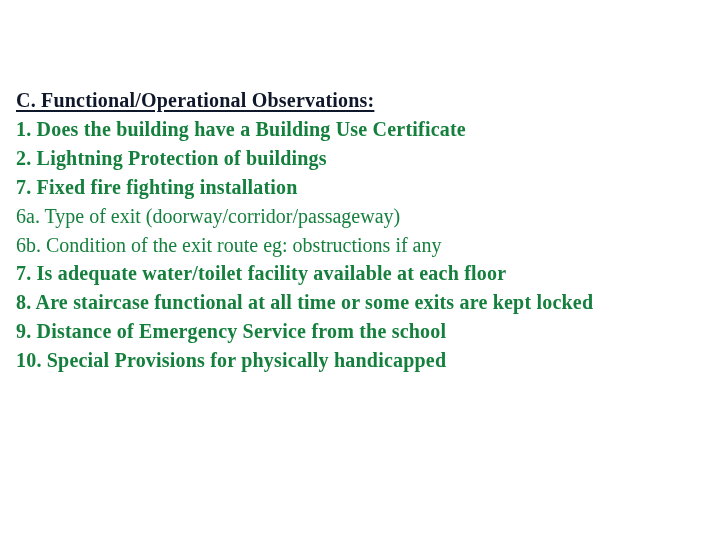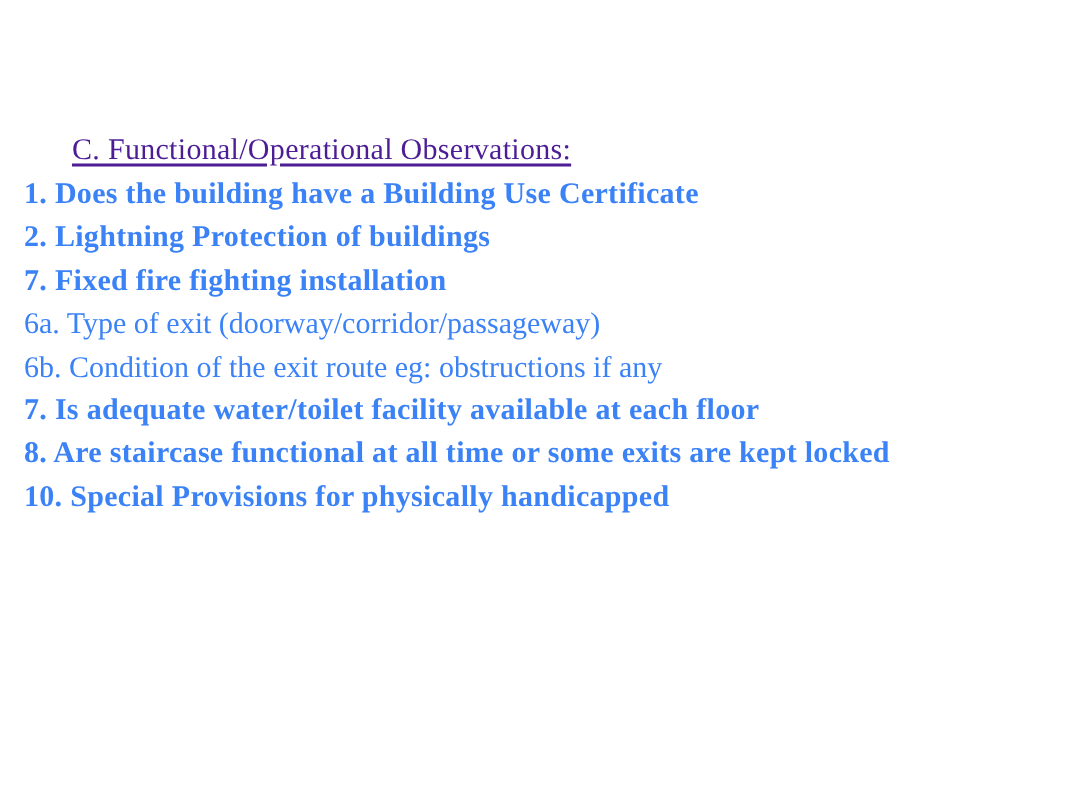--- a/index.html
+++ b/index.html
@@ -3,33 +3,34 @@
   <meta charset="utf-8">
   <style>
     html, body { margin: 0; padding: 0; }
     body {
       width: 720px; height: 540px; background: #ffffff; overflow: hidden;
       font-family: "Liberation Serif", "DejaVu Serif", serif;
       position: relative;
     }
     .content { position: absolute; left: 16px; top: 86px; }
     .line {
-      font-size: 20px; line-height: 28.9px; color: #3b82f6; white-space: nowrap;
+      font-size: 20px; line-height: 28.9px; color: #15803d; white-space: nowrap;
       letter-spacing: 0.2px;
     }
     .bold { font-weight: bold; }
     .normal { font-weight: normal; letter-spacing: 0; }
-    .heading { color: #4c1d95; text-decoration: underline; text-decoration-thickness: 2px; text-underline-offset: 3px; font-weight: normal; margin-left: 32px; }
+    .heading { color: #0f172a; text-decoration: underline; text-decoration-thickness: 2px; text-underline-offset: 3px; font-weight: bold; }
   </style>
 </head>
 <body>
 
 <div class="content">
   <div class="line heading">C. Functional/Operational Observations:</div>
   <div class="line bold">1. Does the building have a Building Use Certificate</div>
   <div class="line bold">2. Lightning Protection of buildings</div>
   <div class="line bold">7. Fixed fire fighting installation</div>
   <div class="line normal">6a. Type of exit (doorway/corridor/passageway)</div>
   <div class="line normal">6b. Condition of the exit route eg: obstructions if any</div>
   <div class="line bold">7. Is adequate water/toilet facility available at each floor</div>
   <div class="line bold">8. Are staircase functional at all time or some exits are kept locked</div>
+  <div class="line bold">9. Distance of Emergency Service from the school</div>
   <div class="line bold">10. Special Provisions for physically handicapped</div>
 </div>
 
 </body></html>

